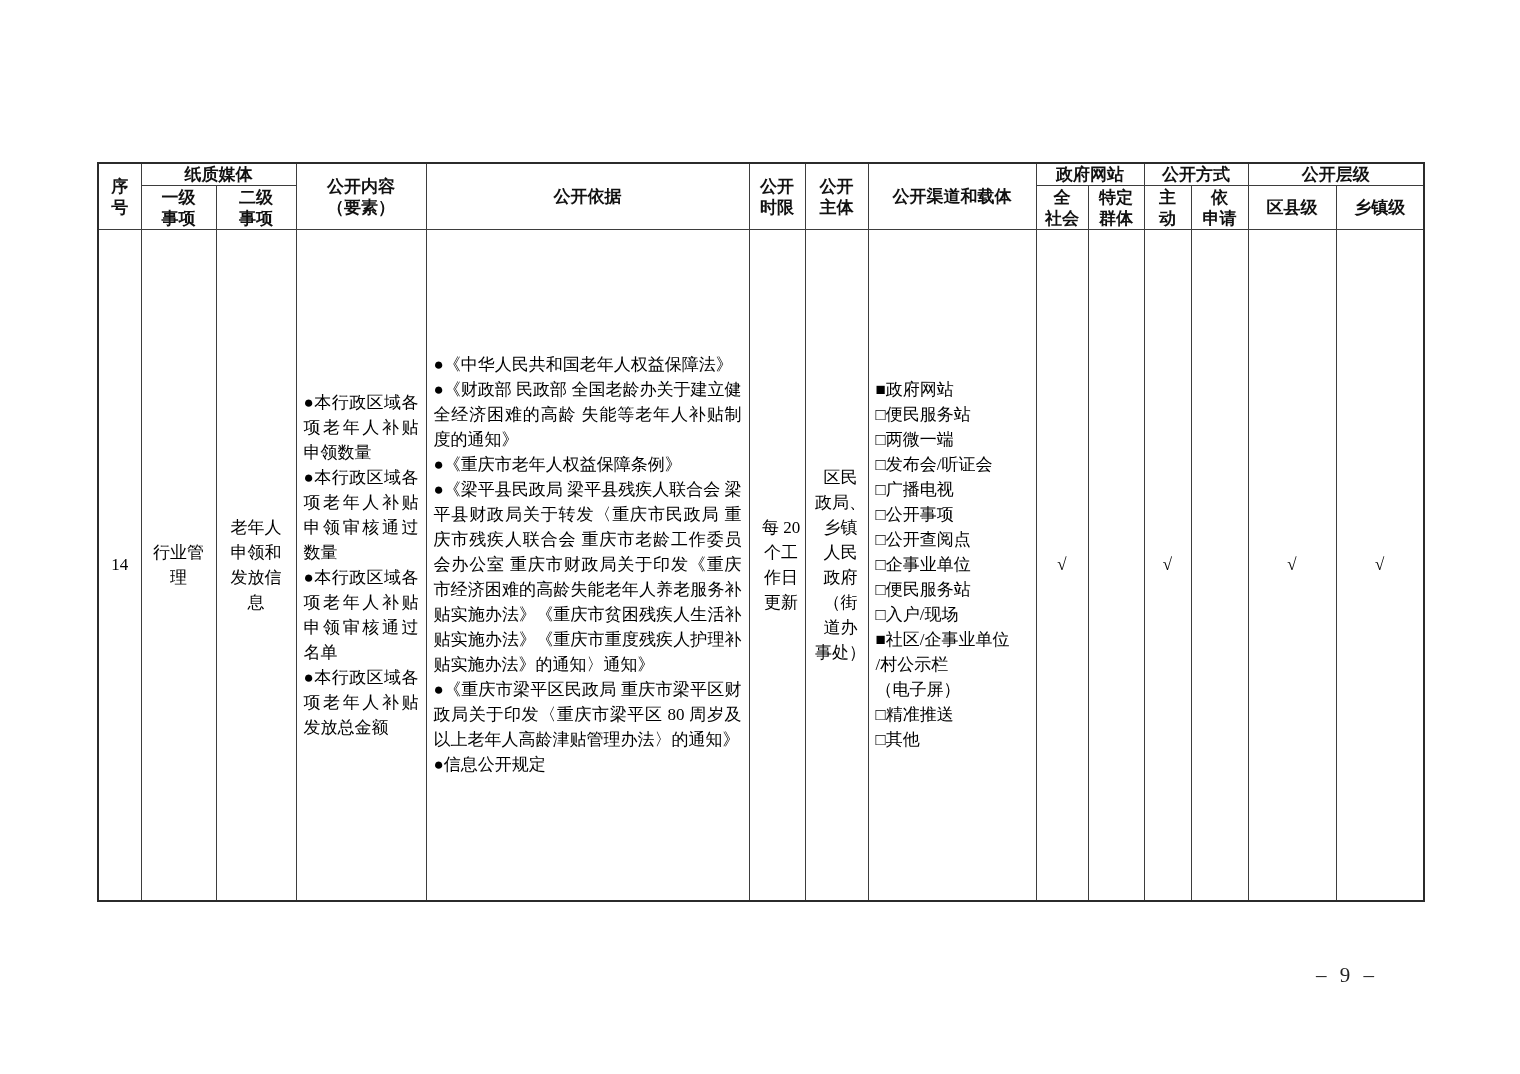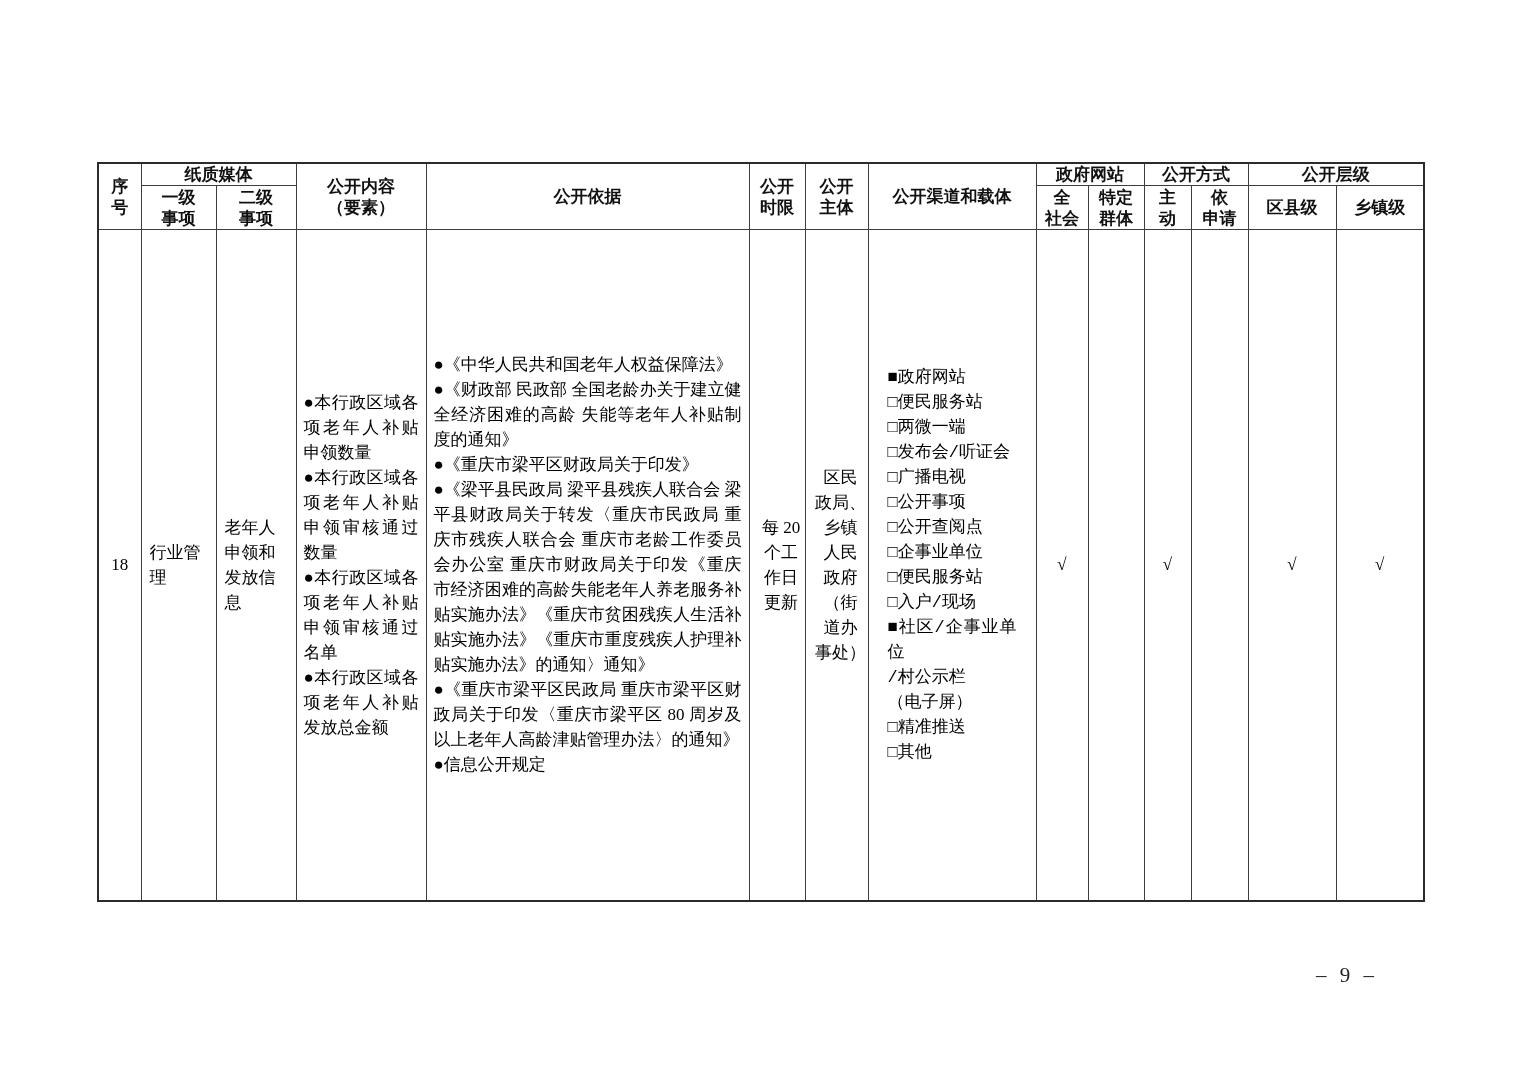--- a/index.html
+++ b/index.html
@@ -46,32 +46,31 @@
     font-size: 17px;
     line-height: 25px;
     color: #000000;
   }
   tr.h1 { height: 22px; }
   tr.h2 { height: 44px; }
   tr.body-row { height: 671px; }
   td.center { text-align: center; }
   td.prewrap { white-space: pre-line; padding-left: 8px; }
   td.left-pad {
-    text-align: left;
+    text-align: center;
     padding: 0 8px;
   }
   td.text-block {
     text-align: justify;
     padding: 0 7px;
   }
   ul.plain {
     list-style: none;
-    margin: 12px;
-    padding: 0;
-    font-family: Liberation Mono, monospace;
+    margin: 0;
+    padding: 0;
   }
   ul.plain li {
     margin: 0;
     padding: 0;
   }
   .channel-label { white-space: pre-line; }
   .basis-item, .content-item { margin: 0; text-align: justify; }
   .check-cell {
     text-align: center;
     font-size: 17px;
@@ -135,37 +134,37 @@
       <th>特定
 群体</th>
       <th>主
 动</th>
       <th>依
 申请</th>
       <th>区县级</th>
       <th>乡镇级</th>
     </tr>
     <tr class="body-row">
-      <td class="center">18</td>
+      <td class="center">14</td>
       <td class="left-pad prewrap">行业管
 理</td>
       <td class="left-pad prewrap">老年人
 申领和
 发放信
 息</td>
       <td class="text-block">
         <p class="content-item"><span>●</span><span>本行政区域各项老年人补贴申领数量</span></p>
         <p class="content-item"><span>●</span><span>本行政区域各项老年人补贴申领审核通过数量</span></p>
         <p class="content-item"><span>●</span><span>本行政区域各项老年人补贴申领审核通过名单</span></p>
         <p class="content-item"><span>●</span><span>本行政区域各项老年人补贴发放总金额</span></p>
       </td>
       <td class="text-block">
         <p class="basis-item"><span>●</span><span>《中华人民共和国老年人权益保障法》</span></p>
         <p class="basis-item"><span>●</span><span>《财政部 民政部 全国老龄办关于建立健全经济困难的高龄 失能等老年人补贴制度的通知》</span></p>
-        <p class="basis-item"><span>●</span><span>《重庆市梁平区财政局关于印发》</span></p>
+        <p class="basis-item"><span>●</span><span>《重庆市老年人权益保障条例》</span></p>
         <p class="basis-item"><span>●</span><span>《梁平县民政局 梁平县残疾人联合会 梁平县财政局关于转发〈重庆市民政局 重庆市残疾人联合会 重庆市老龄工作委员会办公室 重庆市财政局关于印发《重庆市经济困难的高龄失能老年人养老服务补贴实施办法》《重庆市贫困残疾人生活补贴实施办法》《重庆市重度残疾人护理补贴实施办法》的通知〉通知》</span></p>
         <p class="basis-item"><span>●</span><span>《重庆市梁平区民政局 重庆市梁平区财政局关于印发〈重庆市梁平区 80 周岁及以上老年人高龄津贴管理办法〉的通知》</span></p>
         <p class="basis-item"><span>●</span><span>信息公开规定</span></p>
       </td>
       <td class="center prewrap">每 20
 个工
 作日
 更新</td>
       <td class="center prewrap">区民
 政局、

